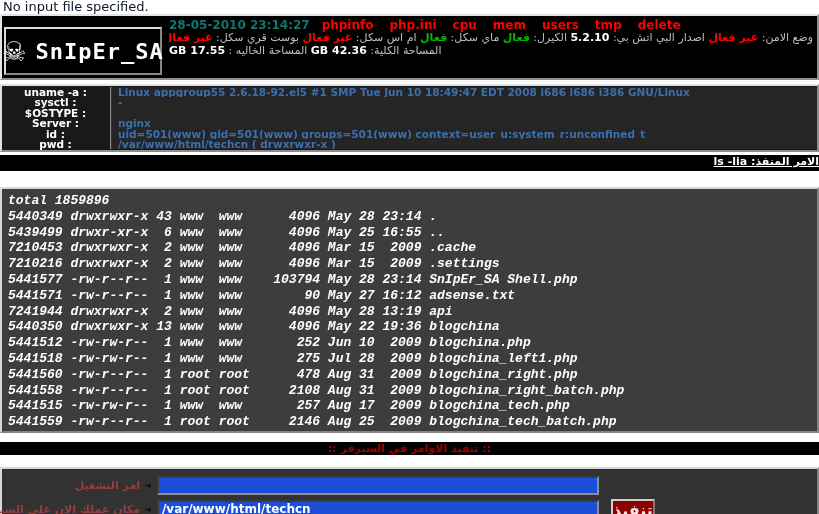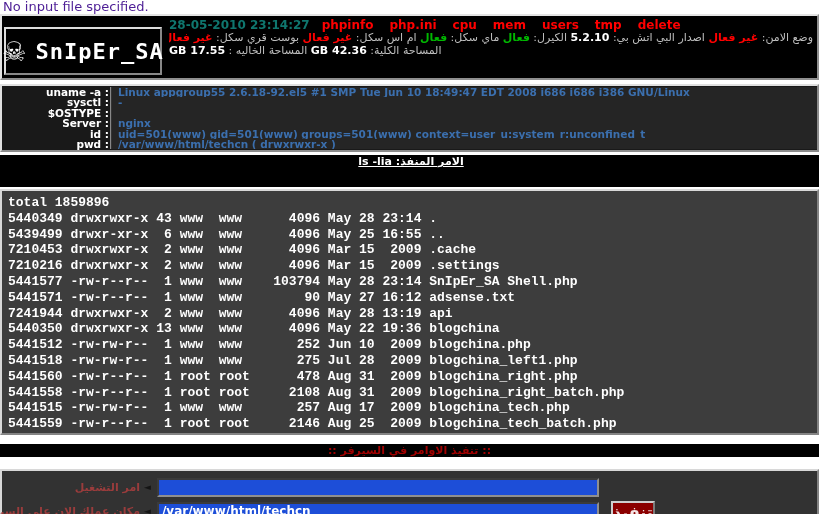--- a/index.html
+++ b/index.html
@@ -1,19 +1,19 @@
 <!DOCTYPE html>
 <html><head>
 <meta charset="utf-8">
 <style>
   * { margin:0; padding:0; box-sizing:border-box; }
   html,body { width:819px; height:514px; background:#ffffff; overflow:hidden;
               font-family:"DejaVu Sans","Liberation Sans",sans-serif; }
 
-  .top-msg { height:14px; padding:0 0 0 3px; font-size:13px; color:#4c1d95; line-height:14px; background:#fff; }
+  .top-msg { height:14px; padding:0 0 0 3px; font-size:13px; color:#0f172a; line-height:14px; background:#fff; }
 
   
   .hdr { height:66px; background:#000; border:2px outset #e3e3e3; display:flex; }
   .title-box { width:158px; height:48px; margin:11px 4px 2px 2px; background:#000;
                border:2px outset #dcdcdc; display:flex; align-items:center; justify-content:center; gap:9px; flex:none; }
   .skull { color:#fff; font-size:27px; line-height:27px; }
   .app-title { color:#fff; font-family:"DejaVu Sans Mono","Liberation Mono",monospace;
                font-size:22px; font-weight:bold; letter-spacing:1px; }
   .hdr-info { flex:1; padding:2px 4px 0 3px; overflow:hidden; }
   .hdr-row1 { height:13px; line-height:12px; white-space:nowrap; }
@@ -22,31 +22,31 @@
   .rtl-row { direction:rtl; text-align:left; font-size:11px; line-height:13px; color:#bfbfbf;
              white-space:nowrap; overflow:hidden; }
   .st-red { color:#ff0000; font-weight:bold; }
   .st-green { color:#00b800; font-weight:bold; }
   .st-white { color:#ffffff; font-weight:bold; }
 
   
   .sysinfo { margin-top:4px; height:68px; border:2px outset #e0e0e0; background:#191919;
              display:grid; grid-template-columns:110px 1fr; align-content:start; padding-top:1px; }
   .sys-label { background:#191919; color:#fff; font-weight:bold; font-size:10.5px; line-height:10.4px;
-               text-align:right; padding-right:1px; border-right:2px ridge #888; white-space:nowrap; }
+               text-align:center; padding-right:1px; border-right:2px ridge #888; white-space:nowrap; }
   .sys-value { background:#252525; color:#3b6fae; font-weight:bold; font-size:10.5px; line-height:10.4px;
                padding-left:6px; white-space:nowrap; overflow:hidden; }
 
   
-  .cmd-bar { margin-top:3px; height:32px; background:#000; color:#fff; font-size:11px; font-weight:bold;
-             text-decoration:underline; direction:rtl; text-align:center; padding:1px 0 0 3px; line-height:12px; }
+  .cmd-bar { margin-top:3px; height:16px; background:#000; color:#fff; font-size:11px; font-weight:bold;
+             text-decoration:underline; direction:rtl; text-align:right; padding:1px 0 0 3px; line-height:12px; }
 
   
-  .listing { margin-top:2px; height:246px; border:2px outset #d8d8d8; background:#3d3d3d;
-             padding:4px 0 0 6px; overflow:hidden; }
+  .listing { margin-top:16px; height:246px; border:2px outset #d8d8d8; background:#3d3d3d;
+             padding:4px 0 0 6px; overflow:hidden;font-style:italic; }
   .ln { white-space:pre; color:#fff; font-family:"Liberation Mono","DejaVu Sans Mono",monospace;
         font-weight:bold; font-size:13px; line-height:15.8px; }
 
   
   .sec-hdr { background:#000; color:#a00000; font-weight:bold; font-size:11px; text-align:center;
              direction:rtl; line-height:13px; }
   .sec-hdr.exec { margin-top:9px; height:13px; }
   .sec-hdr.edit { margin-top:4px; height:15px; line-height:15px; }
 
   

